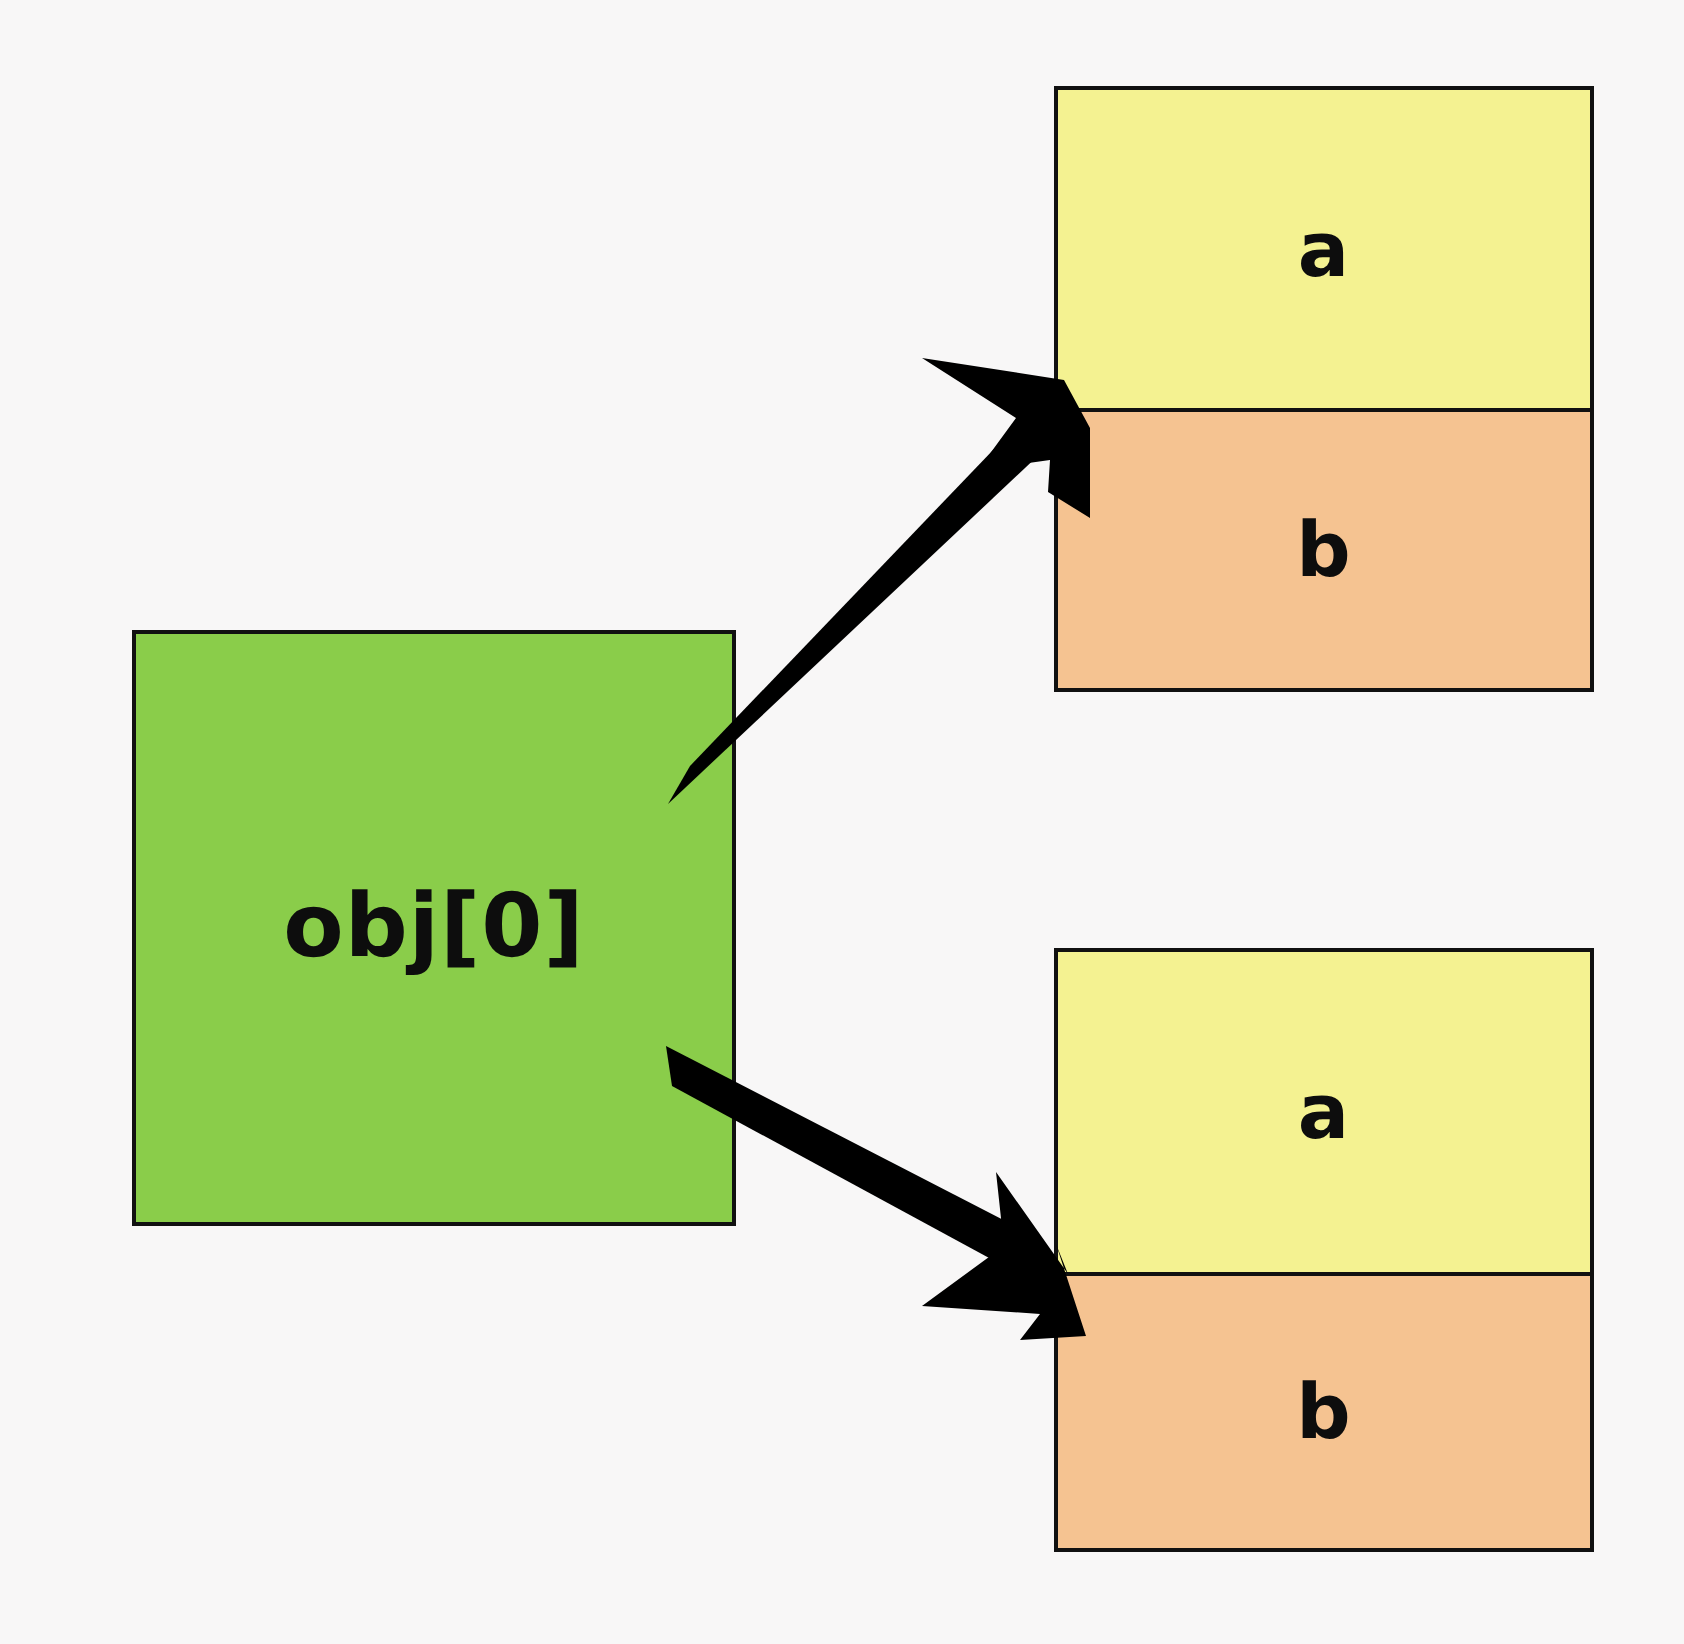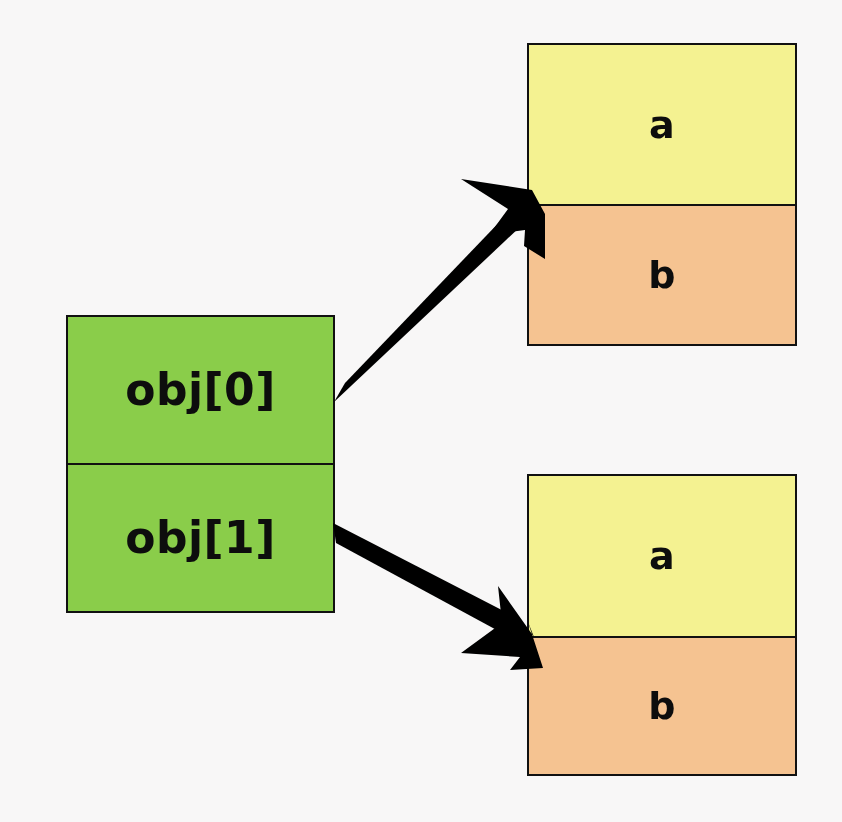--- a/index.html
+++ b/index.html
@@ -36,21 +36,21 @@
     user-select: none;
   }
   .cell + .cell {
     border-top: 2px solid #111111;
   }
 
   
   #array-box {
     left: 66px;
     top: 315px;
-    width: 269px;
+    width: 302px;
     height: 298px;
   }
   #array-box .cell {
     flex: 1 1 0;
     font-size: 44px;
     background: #8ACD4A;
   }
 
   
   .struct-box {
@@ -91,23 +91,20 @@
   }
 </style>
 </head>
 <body>
 
 <div id="canvas">
 
   <div class="box" id="array-box">
     <div class="cell">
       <span>obj[0]</span>
-    </div>
-    <div class="cell">
-      <span>obj[1]</span>
     </div>
   </div>
 
   <div class="box struct-box" id="struct-box-0">
     <div class="cell cell-a">
       <span>a</span>
     </div>
     <div class="cell cell-b">
       <span>b</span>
     </div>

